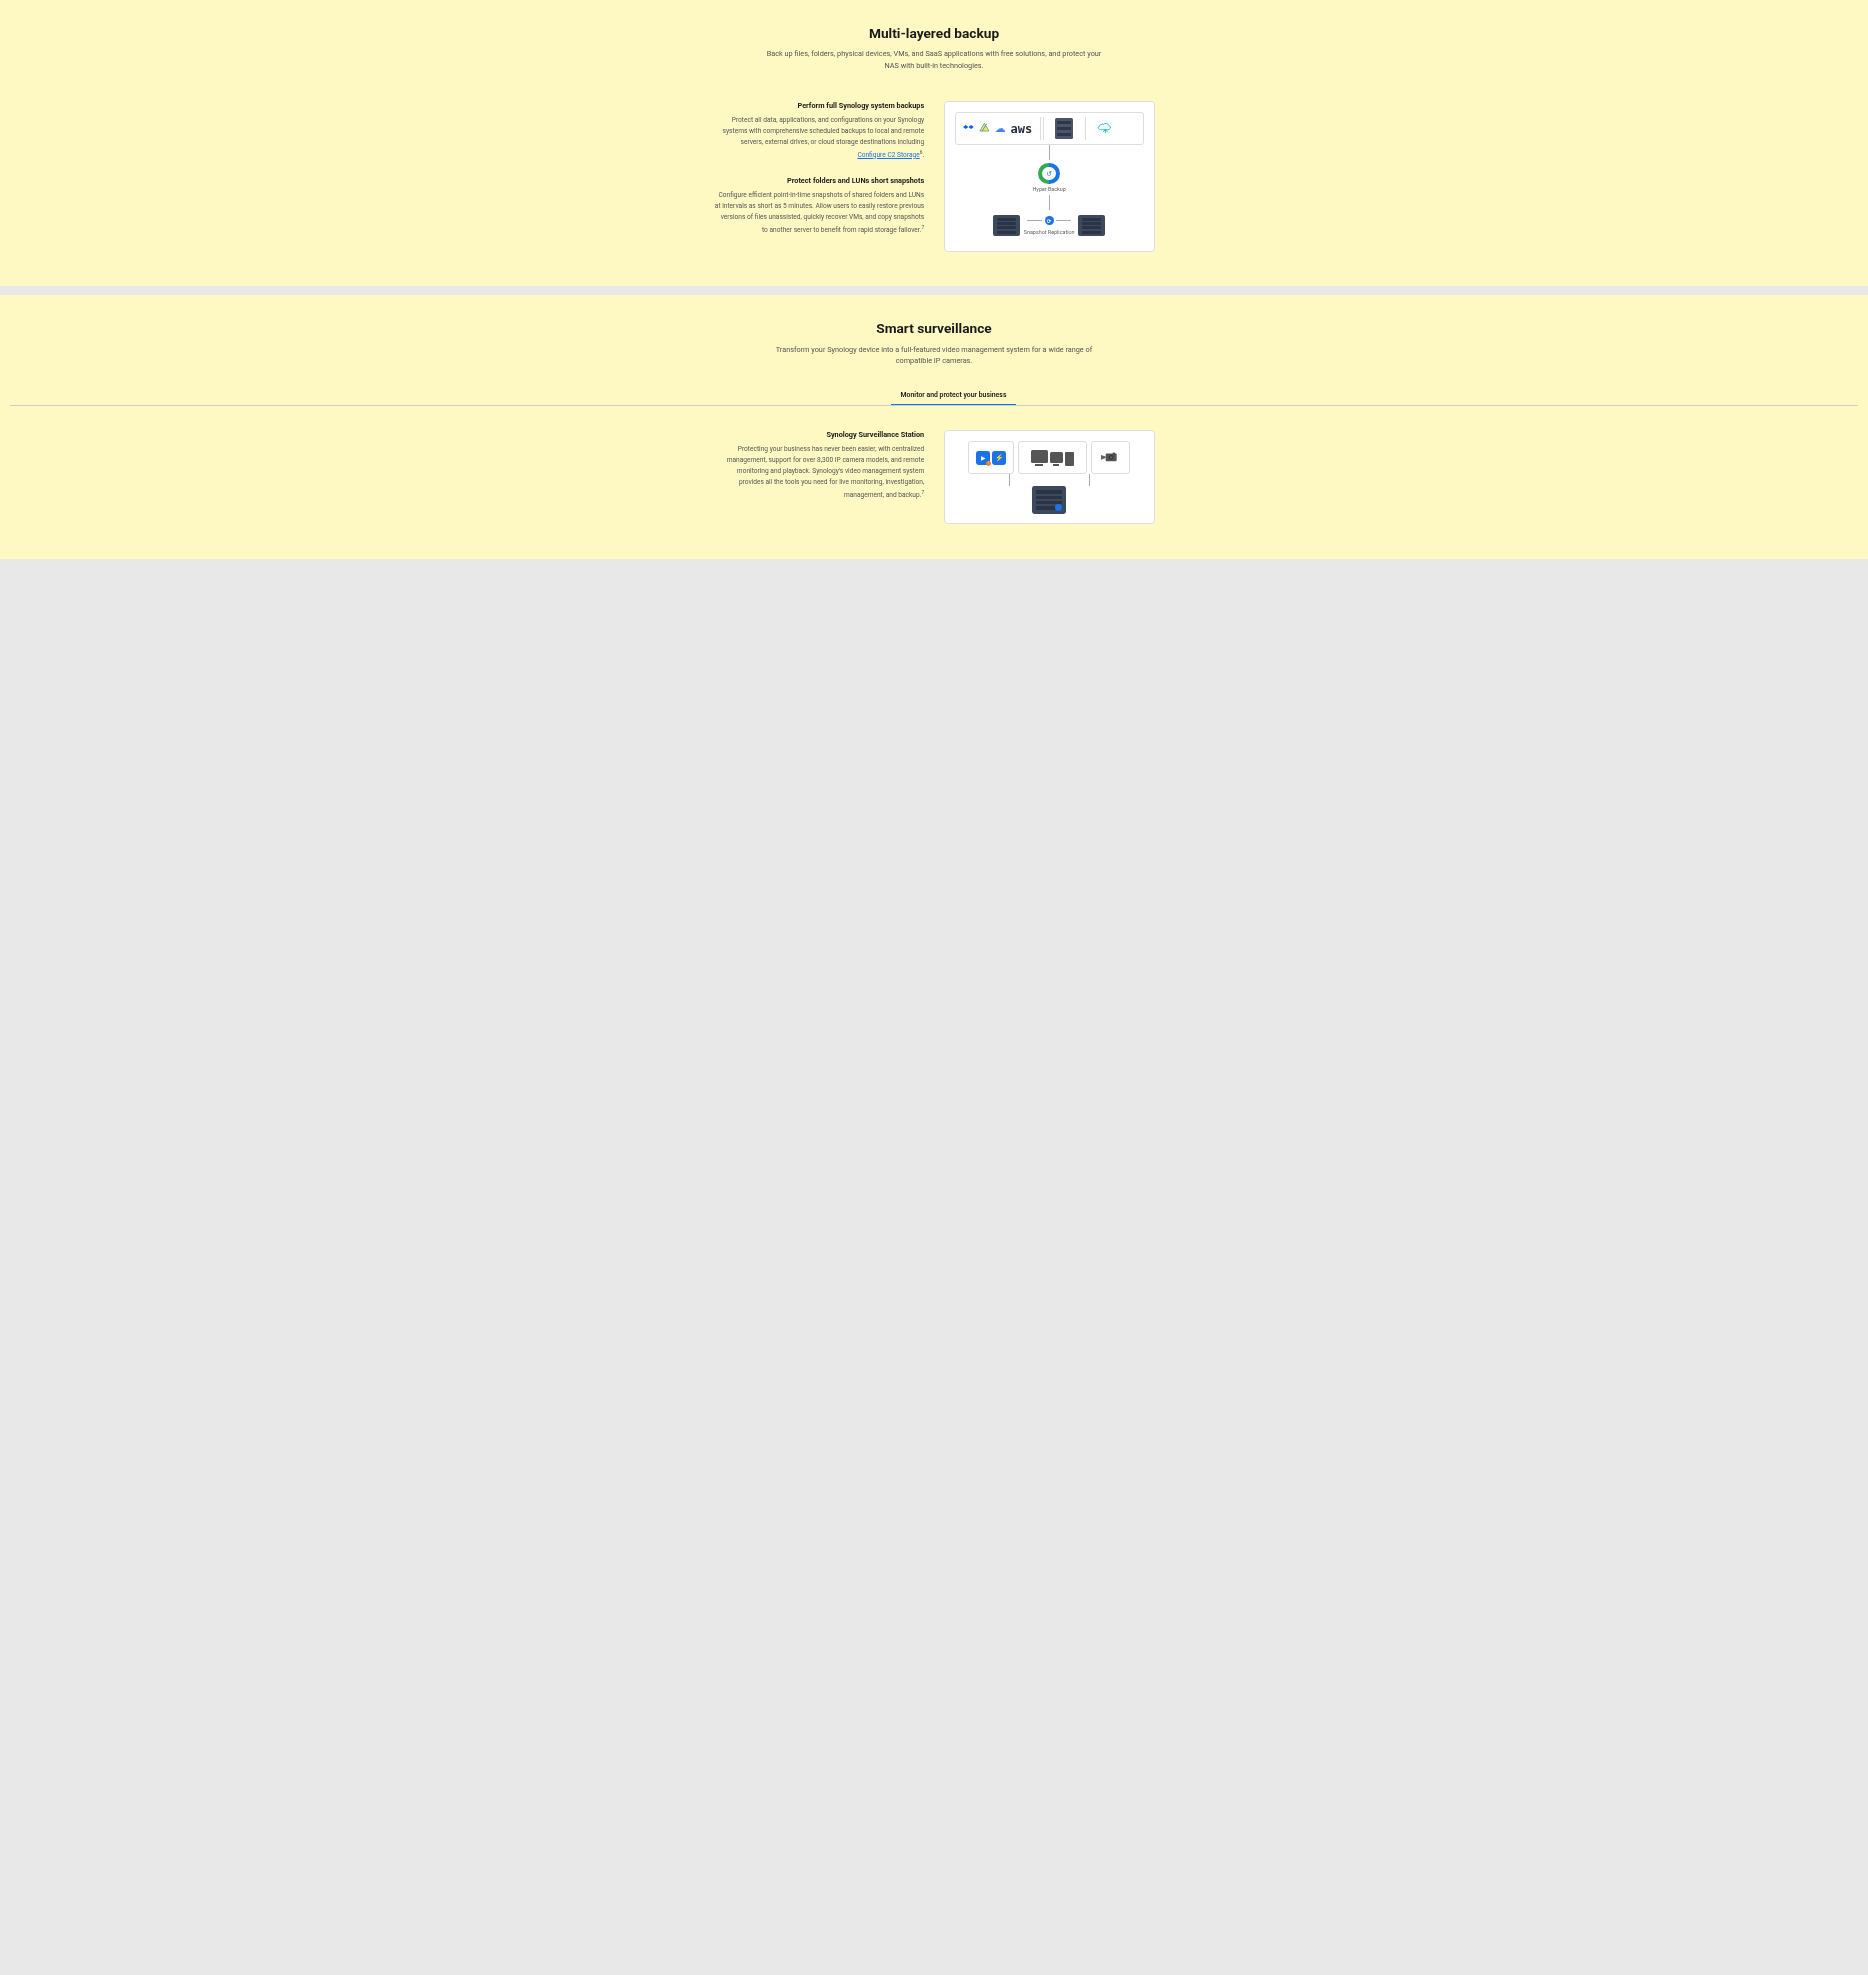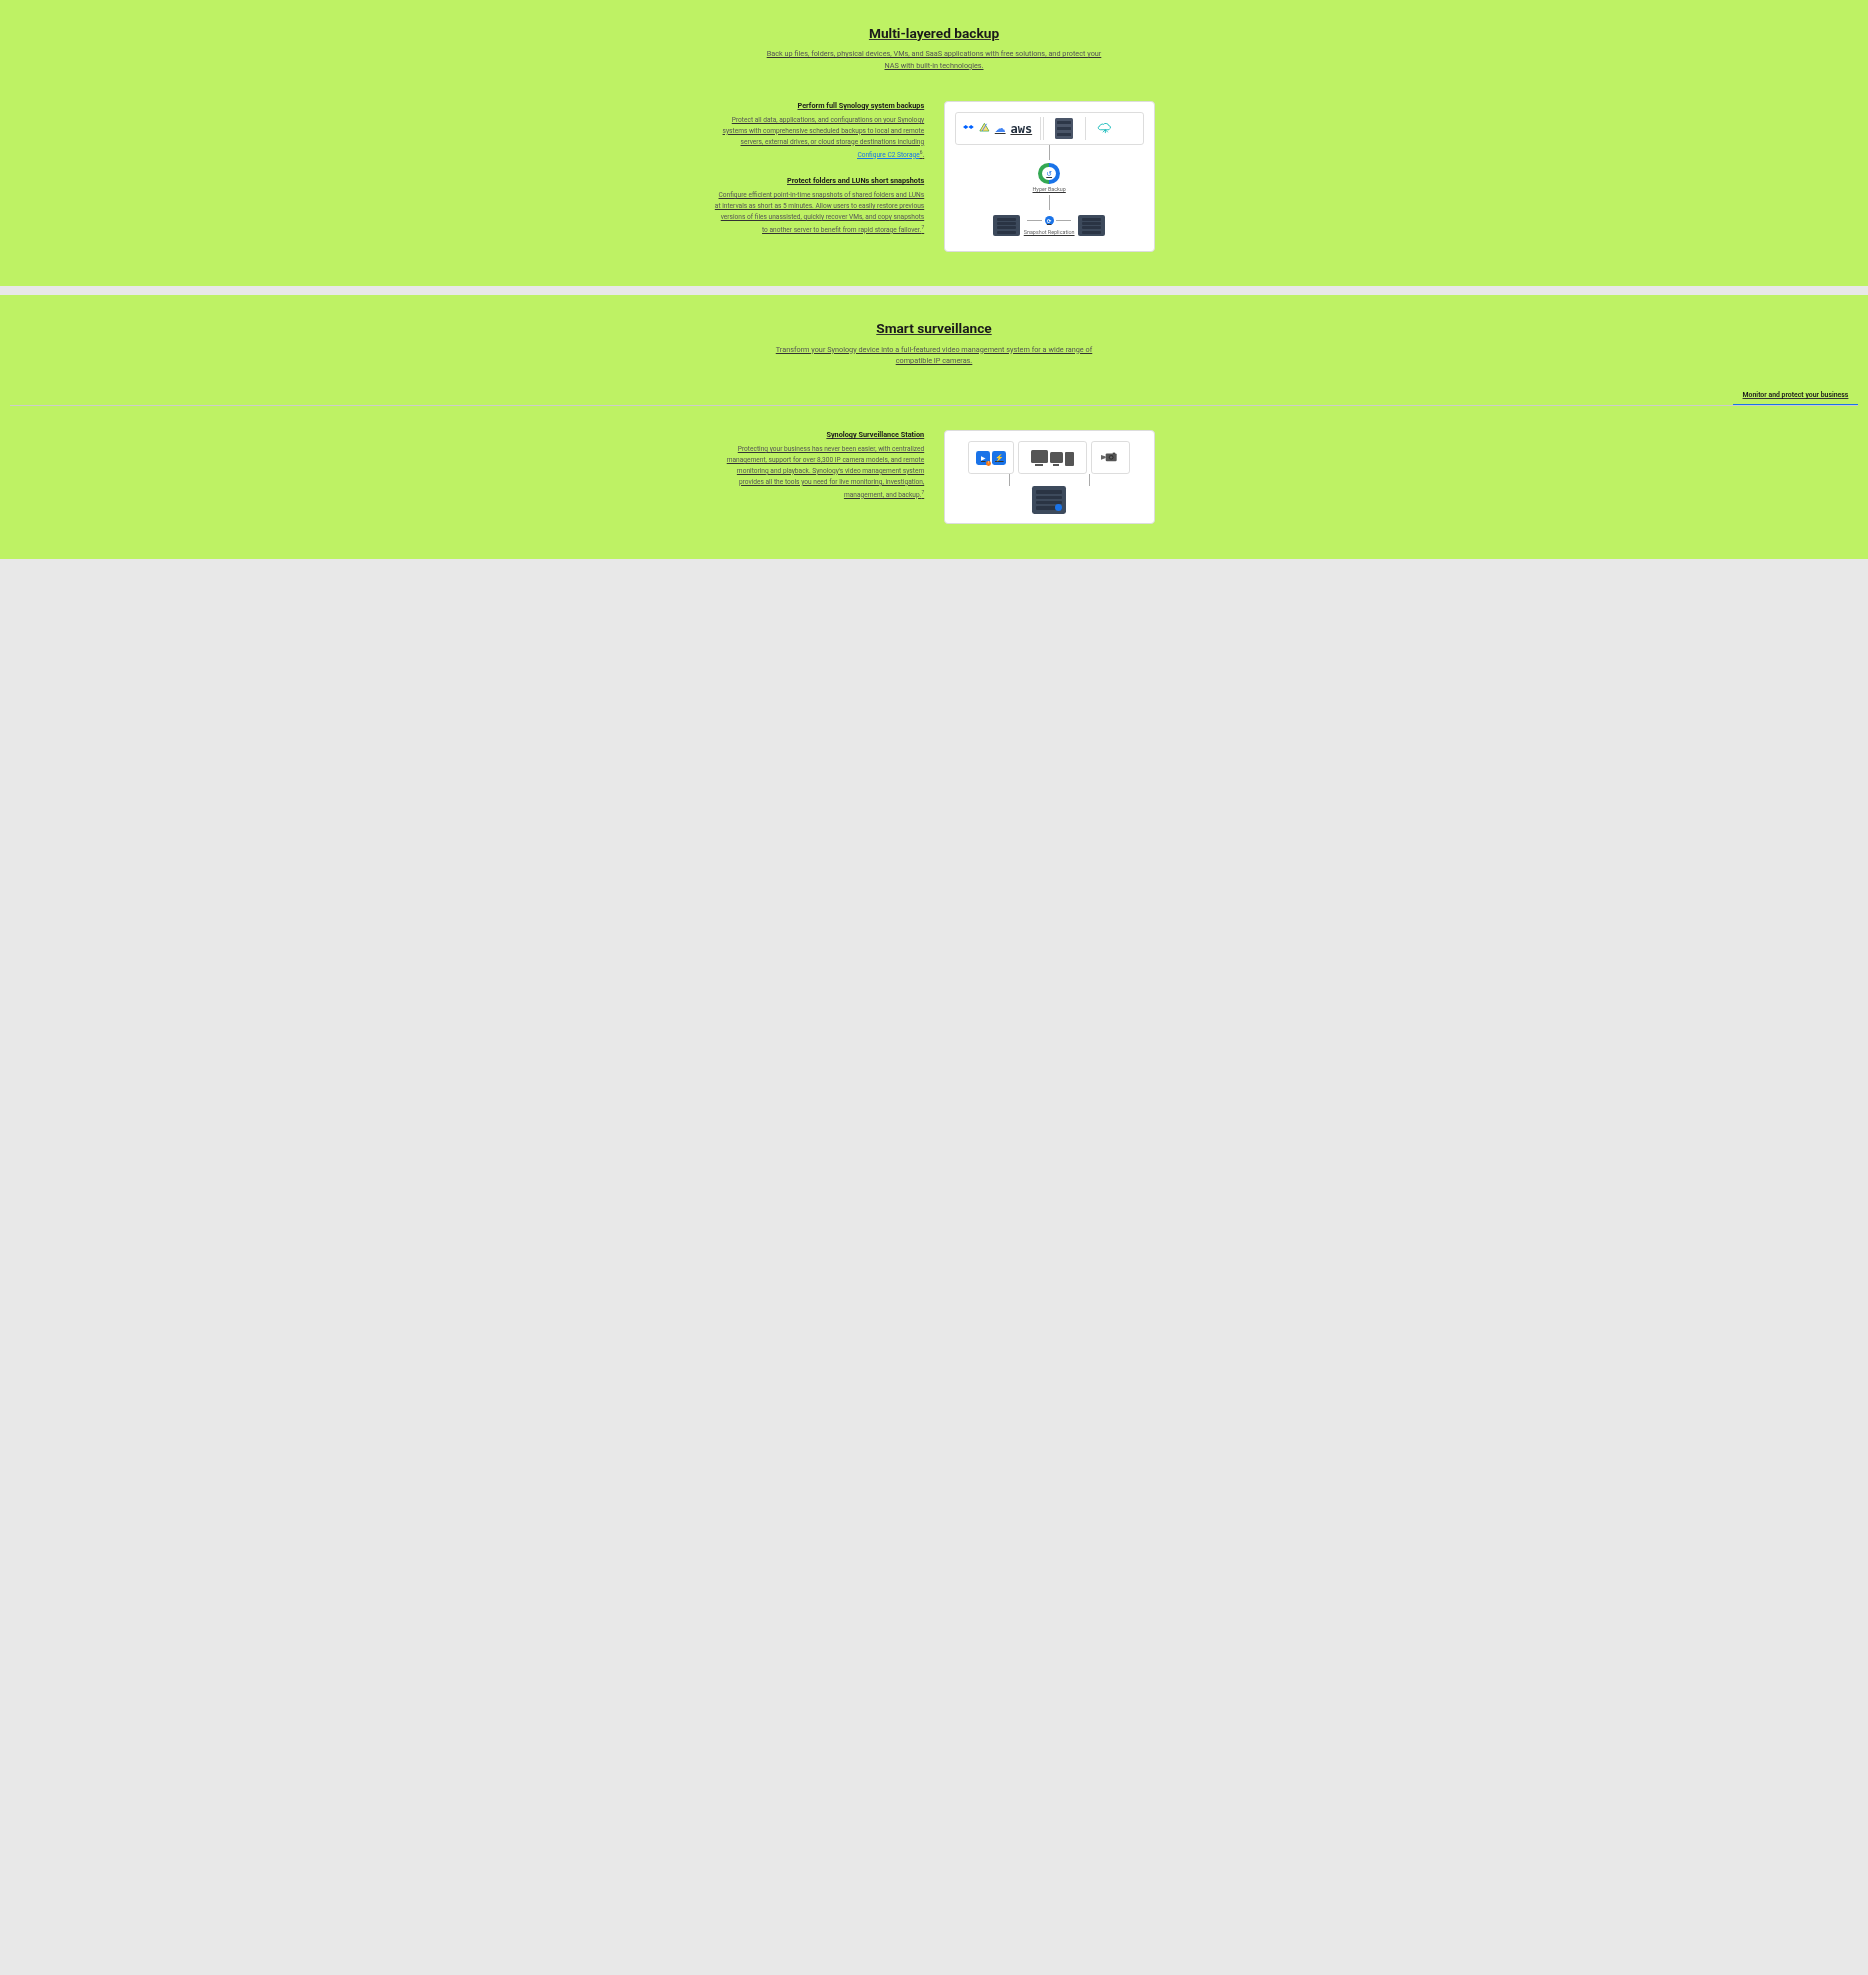--- a/index.html
+++ b/index.html
@@ -3,24 +3,23 @@
   <meta charset="utf-8">
   <style>
     * { box-sizing: border-box; margin: 0; padding: 0; }
     body {
       font-family: -apple-system, BlinkMacSystemFont, "Segoe UI", Roboto, Helvetica, Arial, sans-serif;
       background: #e8e8e8;
       color: #333;
     }
 
     .section {
-      background: #bef264;
+      background: #fef9c3;
       margin: 0 0 8.8px 0;
       padding: 24.5px 9.8px;
-      text-decoration: underline;
     }
 
     .section-header {
       text-align: center;
       margin-bottom: 19.6px;
     }
 
     .section-title {
       font-size: 13.7px;
       font-weight: 700;
@@ -279,21 +278,21 @@
       right: 3.9px;
       width: 6.9px;
       height: 6.9px;
       border-radius: 50%;
       background: #1a73e8;
     }
 
     
     .tabs-row-left {
       display: flex;
-      justify-content: flex-end;
+      justify-content: center;
       border-bottom: 0.5px solid #ccc;
       margin-bottom: 14.7px;
       padding-left: 39px;
     }
 
     
     .hdd-icon {
       width: 17.6px;
       height: 21.6px;
       background: #4a5568;

